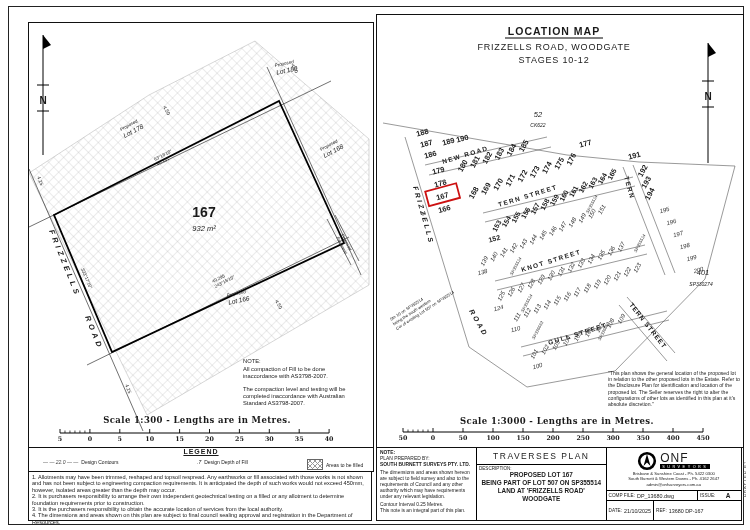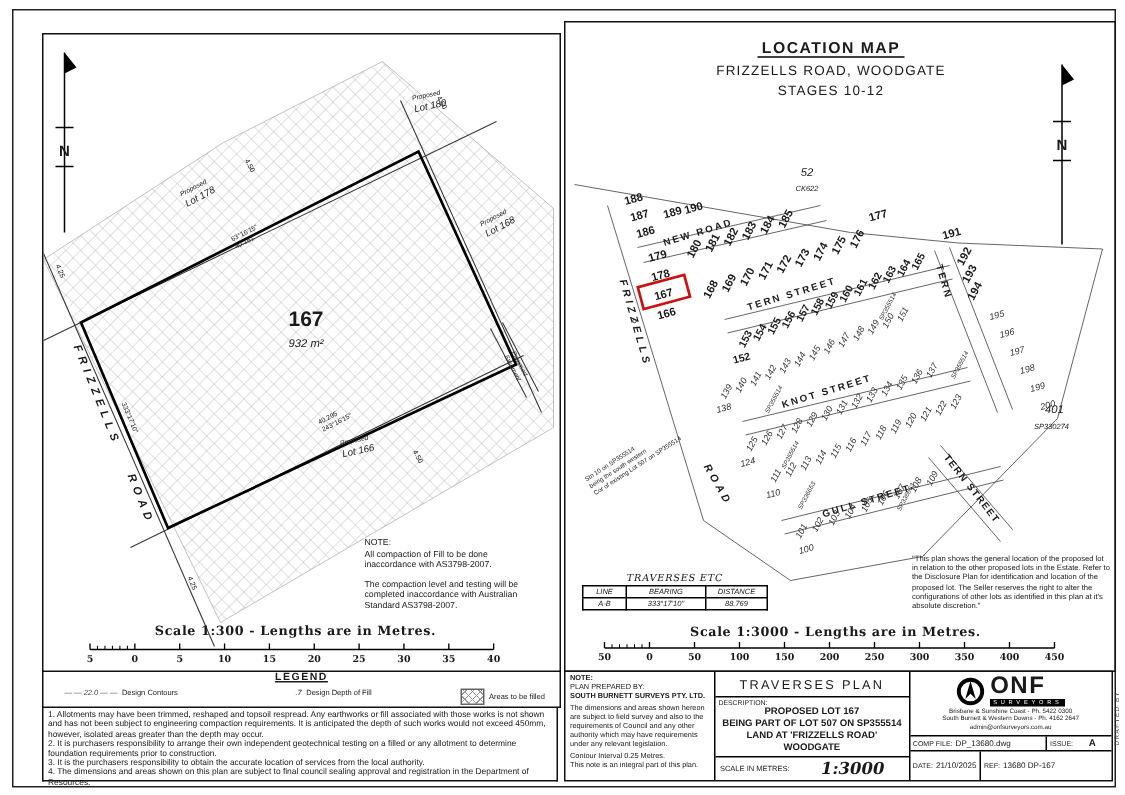--- a/index.html
+++ b/index.html
@@ -39,21 +39,21 @@
   .tb-col2{width:131px;border-right:1px solid #000;box-sizing:border-box;display:flex;flex-direction:column;}
   .tb-col3{flex:1;box-sizing:border-box;display:flex;flex-direction:column;}
   .tb-head{border-bottom:1px solid #000;text-align:center;font-size:8.5px;letter-spacing:1.5px;padding:3px 0;}
   .tb-desc{flex:1;position:relative;padding:1px 2px;}
   .tb-desc .lbl{font-size:4.6px;}
   .tb-desc .dl{text-align:center;font-weight:bold;font-size:6.4px;line-height:1.25;}
   .tb-scale{border-top:1px solid #000;display:flex;align-items:center;padding:1px 3px;gap:8px;}
   .tb-scale .lbl{font-size:5px;}
   .tb-scale .val{font-family:"DejaVu Serif",serif;font-weight:bold;font-style:italic;font-size:11px;flex:1;text-align:center;}
   .logo-row{display:flex;align-items:center;justify-content:center;gap:3px;padding-top:3px;}
-  .onf-name{font-size:16px;font-weight:700;letter-spacing:1px;line-height:0.9;}
+  .onf-name{font-size:12px;font-weight:400;letter-spacing:1px;line-height:0.9;}
   .onf-band{background:#000;color:#fff;font-size:3.8px;letter-spacing:2.5px;text-align:center;padding:0.5px 2px;margin-top:0.5px;}
   .contacts{font-size:4.2px;text-align:center;line-height:1.3;flex:1;}
   .tb-row{display:flex;border-top:1px solid #000;}
   .tb-cell{display:flex;align-items:center;gap:2px;padding:1px 2px;box-sizing:border-box;}
   .tb-cell .lbl{font-size:4.7px;}
   .tb-cell .val{font-size:5.4px;}
   .c-file{flex:1;}
   .c-issue{width:44px;border-left:1px solid #000;}
   .c-issue .val{font-weight:bold;font-size:6.5px;margin:0 auto;}
   .c-date{flex:1;}
@@ -395,59 +395,38 @@
           <line x1="36" y1="414.5" x2="36" y2="417" stroke="#000" stroke-width="0.7"></line>
           <line x1="41" y1="414.5" x2="41" y2="417" stroke="#000" stroke-width="0.7"></line>
           <line x1="46" y1="414.5" x2="46" y2="417" stroke="#000" stroke-width="0.7"></line>
           <line x1="51" y1="414.5" x2="51" y2="417" stroke="#000" stroke-width="0.7"></line>
         </g>
     </svg>
   </div>
 
   <div class="abs" id="note-quote">"This plan shows the general location of the proposed lot in relation to the other proposed lots in the Estate. Refer to the Disclosure Plan for identification and location of the proposed lot. The Seller reserves the right to alter the configurations of other lots as identified in this plan at it's absolute discretion."</div>
 
-  <div class="abs" id="traverses">
-    <div class="tt-title">TRAVERSES ETC</div>
-    <table>
-      <tbody>
-          <tr>
-        <td style="width:26px;">LINE</td>
-        <td style="width:50px;">BEARING</td>
-        <td>DISTANCE</td>
-      </tr>
-      <tr>
-        <td>A-B</td>
-        <td>333°17'10"</td>
-        <td>88.769</td>
-      </tr>
-    </tbody>
-      </table>
-  </div>
 
   <div class="abs" id="title-block">
     <div class="tb-col1">
       <div style="font-weight:bold;">NOTE:</div>
       <div>PLAN PREPARED BY:</div>
       <div style="font-weight:bold;margin-bottom:2px;">SOUTH BURNETT SURVEYS PTY. LTD.</div>
       <div style="margin-bottom:2px;">The dimensions and areas shown hereon are subject to field survey and also to the requirements of Council and any other authority which may have requirements under any relevant legislation.</div>
       <div>Contour Interval 0.25 Metres.</div>
       <div>This note is an integral part of this plan.</div>
     </div>
     <div class="tb-col2">
       <div class="tb-head">TRAVERSES PLAN</div>
       <div class="tb-desc">
         <div class="lbl">DESCRIPTION:</div>
         <div class="dl">PROPOSED LOT 167</div>
         <div class="dl">BEING PART OF LOT 507 ON SP355514</div>
         <div class="dl">LAND AT 'FRIZZELLS ROAD'</div>
         <div class="dl">WOODGATE</div>
-      </div>
-      <div class="tb-scale">
-        <span class="lbl">SCALE IN METRES:</span>
-        <span class="val">1:3000</span>
       </div>
     </div>
     <div class="tb-col3">
       <div class="logo-row">
         <svg width="20" height="20" viewBox="0 0 20 20">
           <circle cx="10" cy="10" r="7.8" fill="none" stroke="#000" stroke-width="2.6"></circle>
           <path d="M10 3 L13.5 15 L10 11.5 L6.5 15 Z" fill="#000"></path>
         </svg>
         <div>
           <div class="onf-name">ONF</div>

